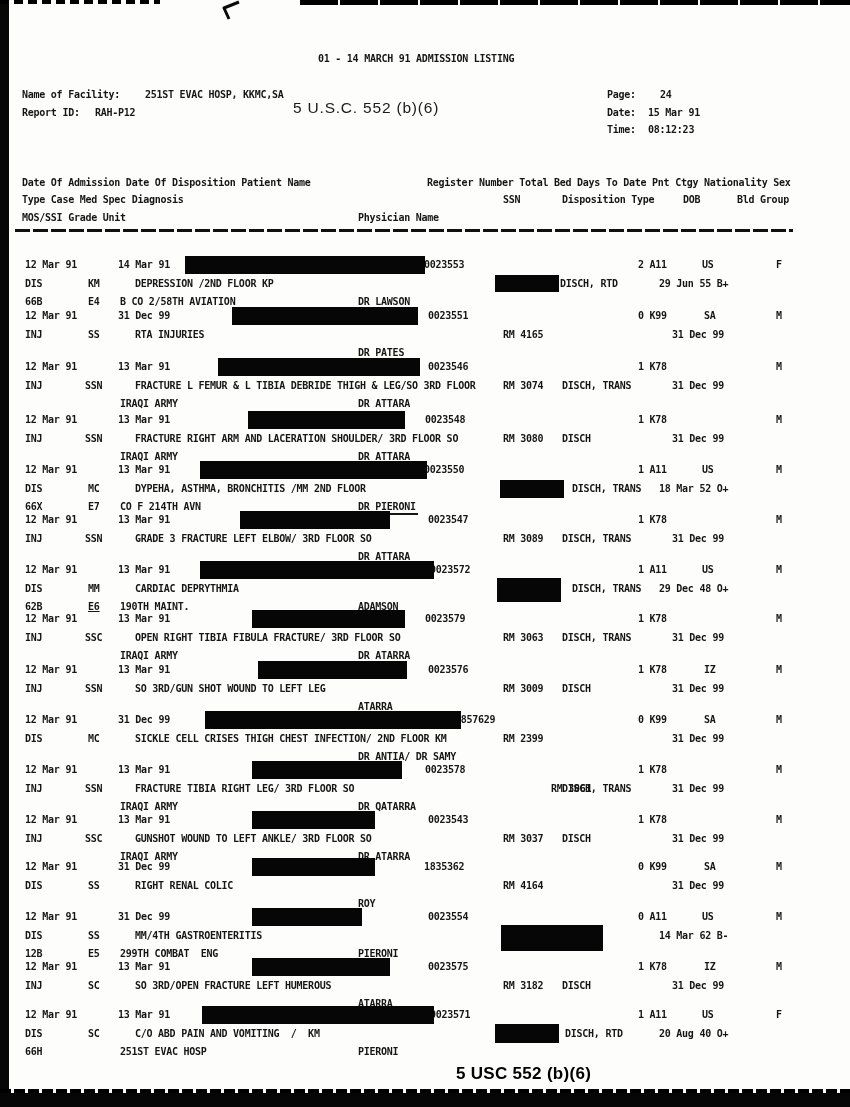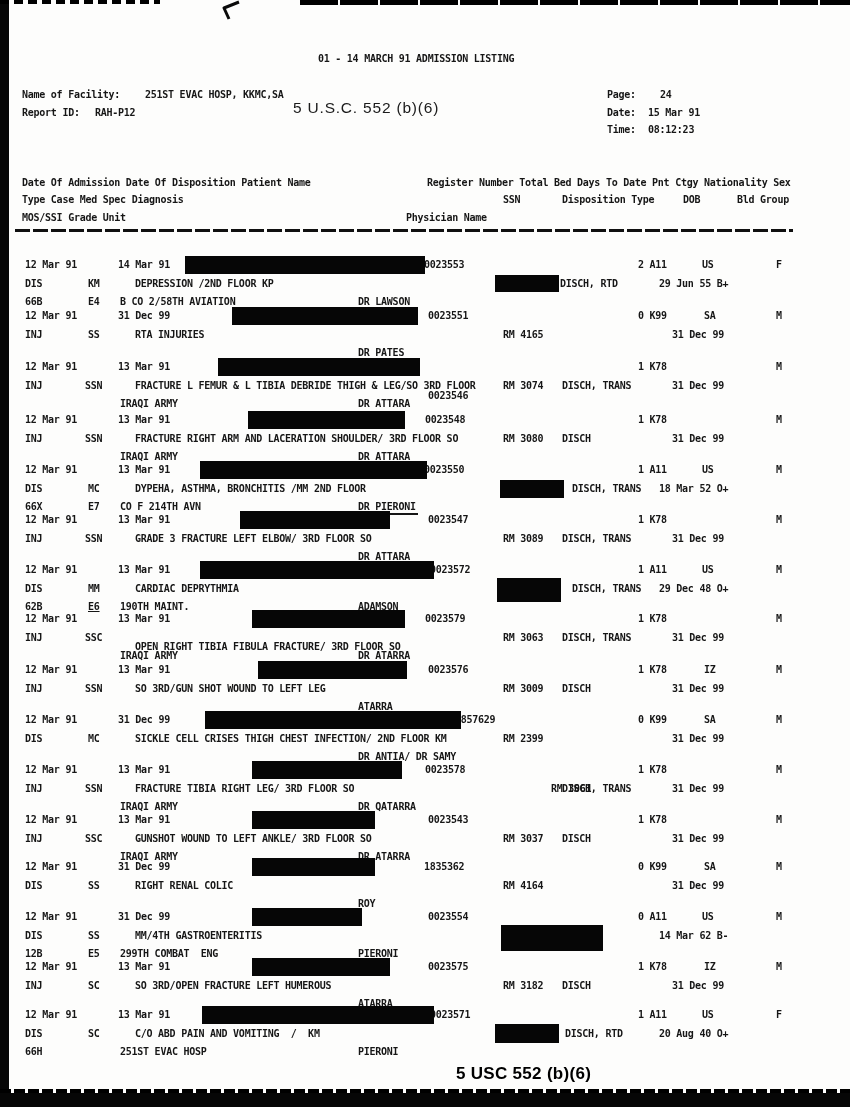--- a/index.html
+++ b/index.html
@@ -56,21 +56,21 @@
 
   <div id="table">
       <span class="f" style="left: 22px; top: 176px;">Date Of Admission Date Of Disposition Patient Name</span>
       <span class="f" style="left: 427px; top: 176px; text-align: right;">Register Number Total Bed Days To Date Pnt Ctgy Nationality Sex</span>
       <span class="f" style="left: 22px; top: 193px;">Type Case Med Spec Diagnosis</span>
       <span class="f" style="left: 503px; top: 193px;">SSN</span>
       <span class="f" style="left: 562px; top: 193px;">Disposition Type</span>
       <span class="f" style="left: 683px; top: 193px;">DOB</span>
       <span class="f" style="left: 737px; top: 193px;">Bld Group</span>
       <span class="f" style="left: 22px; top: 211px;">MOS/SSI Grade Unit</span>
-      <span class="f" style="left: 358px; top: 211px; margin-left: 48px;">Physician Name</span>
+      <span class="f" style="left: 358px; top: 211px;">Physician Name</span>
       <div class="record" style="top: 258px;">
         <span class="f" style="left: 25px; top: 0px;">12 Mar 91</span>
         <span class="f" style="left: 118px; top: 0px;">14 Mar 91</span>
         <span class="f" style="left: 424px; top: 0px;">0023553</span>
         <span class="f" style="left: 638px; top: 0px;">2 A11</span>
         <span class="f" style="left: 702px; top: 0px;">US</span>
         <span class="f" style="left: 776px; top: 0px;">F</span>
         <span class="f" style="left: 25px; top: 19px;">DIS</span>
         <span class="f" style="left: 88px; top: 19px;">KM</span>
         <span class="f" style="left: 135px; top: 19px;">DEPRESSION /2ND FLOOR KP</span>
@@ -94,21 +94,21 @@
         <span class="f" style="left: 88px; top: 19px;">SS</span>
         <span class="f" style="left: 135px; top: 19px;">RTA INJURIES</span>
         <span class="f" style="left: 503px; top: 19px;">RM 4165</span>
         <span class="f" style="left: 672px; top: 19px;">31 Dec 99</span>
         <span class="f" style="left: 358px; top: 37px;">DR PATES</span>
         <div class="red" style="left: 232px; top: -2px; width: 186px; height: 18px;"></div>
       </div>
       <div class="record" style="top: 360px;">
         <span class="f" style="left: 25px; top: 0px;">12 Mar 91</span>
         <span class="f" style="left: 118px; top: 0px;">13 Mar 91</span>
-        <span class="f" style="left: 428px; top: 0px; margin-top: 29px;">0023546</span>
+        <span class="f" style="left: 428px; top: 0px;">0023546</span>
         <span class="f" style="left: 638px; top: 0px;">1 K78</span>
         <span class="f" style="left: 776px; top: 0px;">M</span>
         <span class="f" style="left: 25px; top: 19px;">INJ</span>
         <span class="f" style="left: 85px; top: 19px;">SSN</span>
         <span class="f" style="left: 135px; top: 19px;">FRACTURE L FEMUR &amp; L TIBIA DEBRIDE THIGH &amp; LEG/SO 3RD FLOOR</span>
         <span class="f" style="left: 503px; top: 19px;">RM 3074</span>
         <span class="f" style="left: 562px; top: 19px;">DISCH, TRANS</span>
         <span class="f" style="left: 672px; top: 19px;">31 Dec 99</span>
         <span class="f" style="left: 120px; top: 37px;">IRAQI ARMY</span>
         <span class="f" style="left: 358px; top: 37px;">DR ATTARA</span>
@@ -185,21 +185,21 @@
         <div class="red" style="left: 497px; top: 15px; width: 64px; height: 24px;"></div>
       </div>
       <div class="record" style="top: 612px;">
         <span class="f" style="left: 25px; top: 0px;">12 Mar 91</span>
         <span class="f" style="left: 118px; top: 0px;">13 Mar 91</span>
         <span class="f" style="left: 425px; top: 0px;">0023579</span>
         <span class="f" style="left: 638px; top: 0px;">1 K78</span>
         <span class="f" style="left: 776px; top: 0px;">M</span>
         <span class="f" style="left: 25px; top: 19px;">INJ</span>
         <span class="f" style="left: 85px; top: 19px;">SSC</span>
-        <span class="f" style="left: 135px; top: 28px;">OPEN RIGHT TIBIA FIBULA FRACTURE/ 3RD FLOOR SO</span>
+        <span class="f" style="left: 135px; top: 19px;">OPEN RIGHT TIBIA FIBULA FRACTURE/ 3RD FLOOR SO</span>
         <span class="f" style="left: 503px; top: 19px;">RM 3063</span>
         <span class="f" style="left: 562px; top: 19px;">DISCH, TRANS</span>
         <span class="f" style="left: 672px; top: 19px;">31 Dec 99</span>
         <span class="f" style="left: 120px; top: 37px;">IRAQI ARMY</span>
         <span class="f" style="left: 358px; top: 37px;">DR ATARRA</span>
         <div class="red" style="left: 252px; top: -2px; width: 153px; height: 18px;"></div>
       </div>
       <div class="record" style="top: 663px;">
         <span class="f" style="left: 25px; top: 0px;">12 Mar 91</span>
         <span class="f" style="left: 118px; top: 0px;">13 Mar 91</span>

